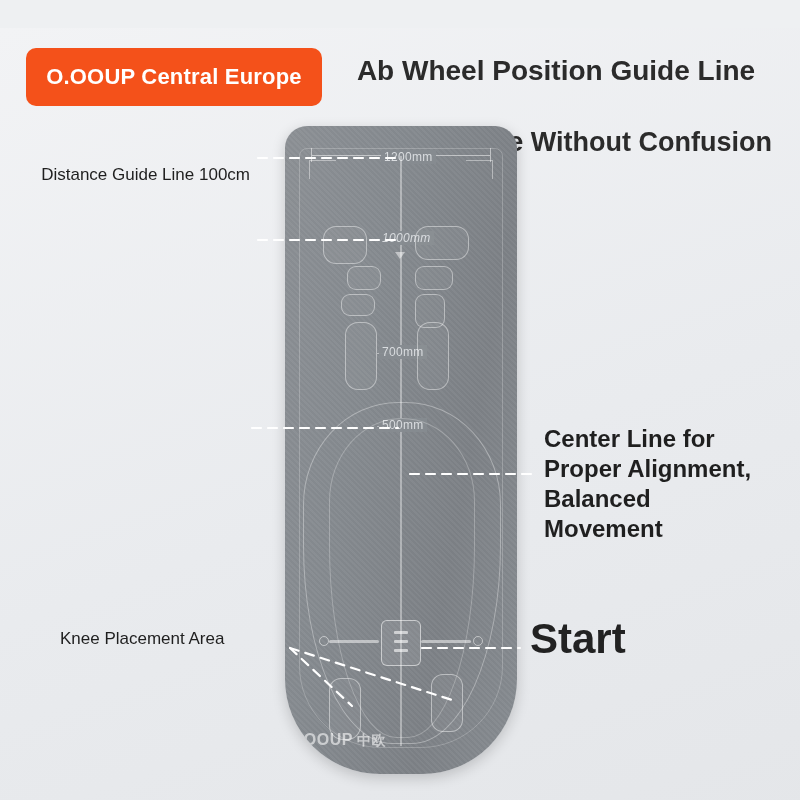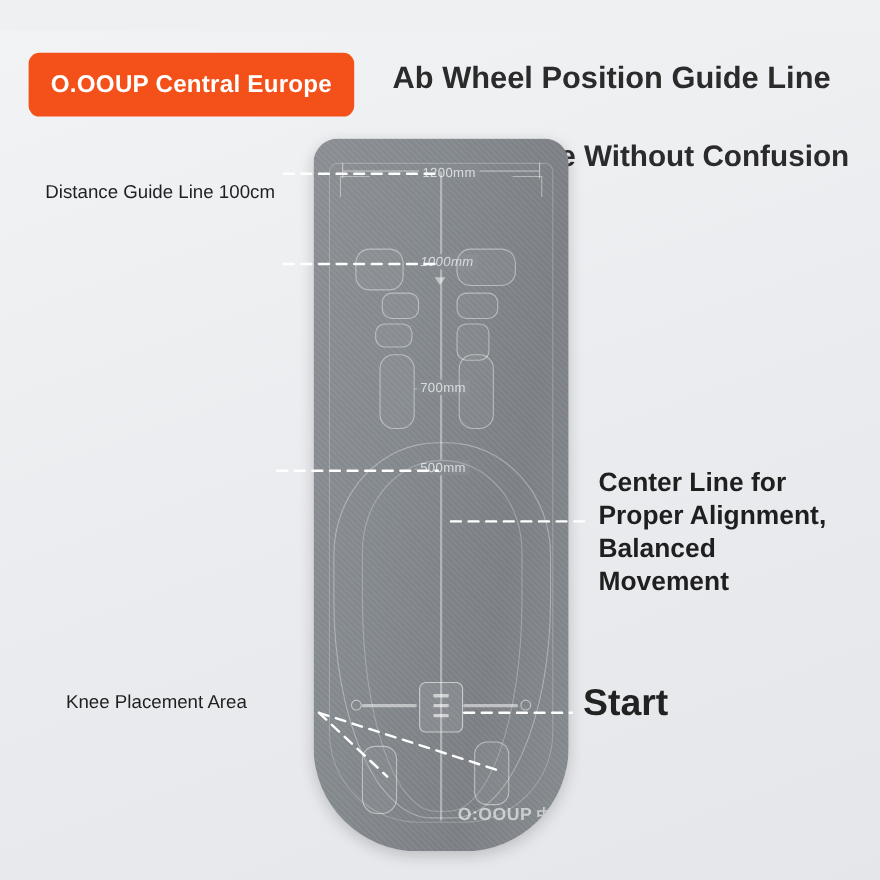--- a/index.html
+++ b/index.html
@@ -243,21 +243,21 @@
     border-radius: 12px;
     background: rgba(255,255,255,0.04);
   }
 
   
   .mat-logo {
     position: absolute;
     left: 0;
     bottom: 24px;
     width: 100%;
-    text-align: right;
+    text-align: left;
     font-size: 16px;
     font-weight: bold;
     color: rgba(255,255,255,0.58);
     letter-spacing: 0.5px;
   }
   .mat-logo .cn { font-size: 14px; margin-left: 4px; }
 
   
   .callout {
     position: absolute;
@@ -265,21 +265,21 @@
     color: #1f1f1f;
     line-height: 22px;
   }
   .callout.right-al { text-align: right; }
   .callout.big {
     font-size: 24px;
     font-weight: bold;
     line-height: 30px;
   }
   .callout.start {
-    font-size: 34px;
+    font-size: 42px;
     font-weight: bold;
     color: #222;
   }
 
   
   svg.leaders {
     position: absolute;
     left: 0; top: 0;
     width: 800px;
     height: 800px;

